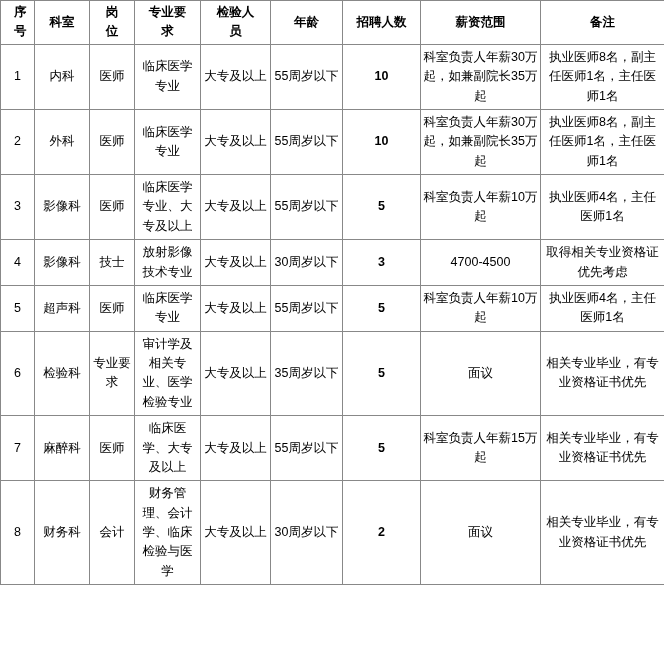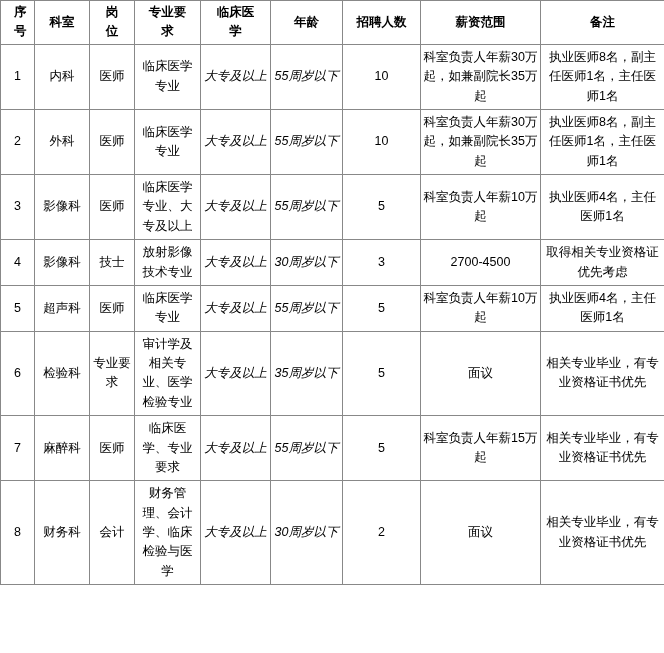--- a/index.html
+++ b/index.html
@@ -39,24 +39,24 @@
   col.c-dept  { width: 55px; }
   col.c-post  { width: 45px; }
   col.c-major { width: 66px; }
   col.c-edu   { width: 70px; }
   col.c-age   { width: 72px; }
   col.c-count { width: 78px; }
   col.c-salary{ width: 120px; }
   col.c-note  { width: 124px; }
 
   td.num { text-align: center; }
-  td.count { text-align: right; padding-right: 10px; }
+  td.count { text-align: right; padding-right: 10px; font-weight: bold; }
   td.salary { text-align: center; }
   td.note { text-align: center; }
-  td.edu-age { white-space: nowrap; font-style: italic; }
+  td.edu-age { white-space: nowrap; }
 </style>
 </head>
 <body>
 
 <table class="recruit">
   <colgroup>
     <col class="c-no">
       <col class="c-dept">
       <col class="c-post">
       <col class="c-major">
@@ -65,21 +65,21 @@
       <col class="c-count">
       <col class="c-salary">
       <col class="c-note">
   </colgroup>
   <thead>
     <tr>
       <th>序号</th>
       <th>科室</th>
       <th>岗位</th>
       <th>专业要求</th>
-      <th>临床医学</th>
+      <th>检验人员</th>
       <th>年龄</th>
       <th>招聘人数</th>
       <th>薪资范围</th>
       <th>备注</th>
     </tr>
   </thead>
   <tbody>
     <tr>
       <td class="num">1</td>
       <td>内科</td>
@@ -114,21 +114,21 @@
       <td class="note">执业医师4名，主任医师1名</td>
     </tr>
     <tr>
       <td class="num">4</td>
       <td>影像科</td>
       <td>技士</td>
       <td>放射影像技术专业</td>
       <td class="edu-age">大专及以上</td>
       <td class="edu-age">30周岁以下</td>
       <td class="count">3</td>
-      <td class="salary">2700-4500</td>
+      <td class="salary">4700-4500</td>
       <td class="note">取得相关专业资格证优先考虑</td>
     </tr>
     <tr>
       <td class="num">5</td>
       <td>超声科</td>
       <td>医师</td>
       <td>临床医学专业</td>
       <td class="edu-age">大专及以上</td>
       <td class="edu-age">55周岁以下</td>
       <td class="count">5</td>
@@ -143,21 +143,21 @@
       <td class="edu-age">大专及以上</td>
       <td class="edu-age">35周岁以下</td>
       <td class="count">5</td>
       <td class="salary">面议</td>
       <td class="note">相关专业毕业，有专业资格证书优先</td>
     </tr>
     <tr>
       <td class="num">7</td>
       <td>麻醉科</td>
       <td>医师</td>
-      <td>临床医学、专业要求</td>
+      <td>临床医学、大专及以上</td>
       <td class="edu-age">大专及以上</td>
       <td class="edu-age">55周岁以下</td>
       <td class="count">5</td>
       <td class="salary">科室负责人年薪15万起</td>
       <td class="note">相关专业毕业，有专业资格证书优先</td>
     </tr>
     <tr>
       <td class="num">8</td>
       <td>财务科</td>
       <td>会计</td>

